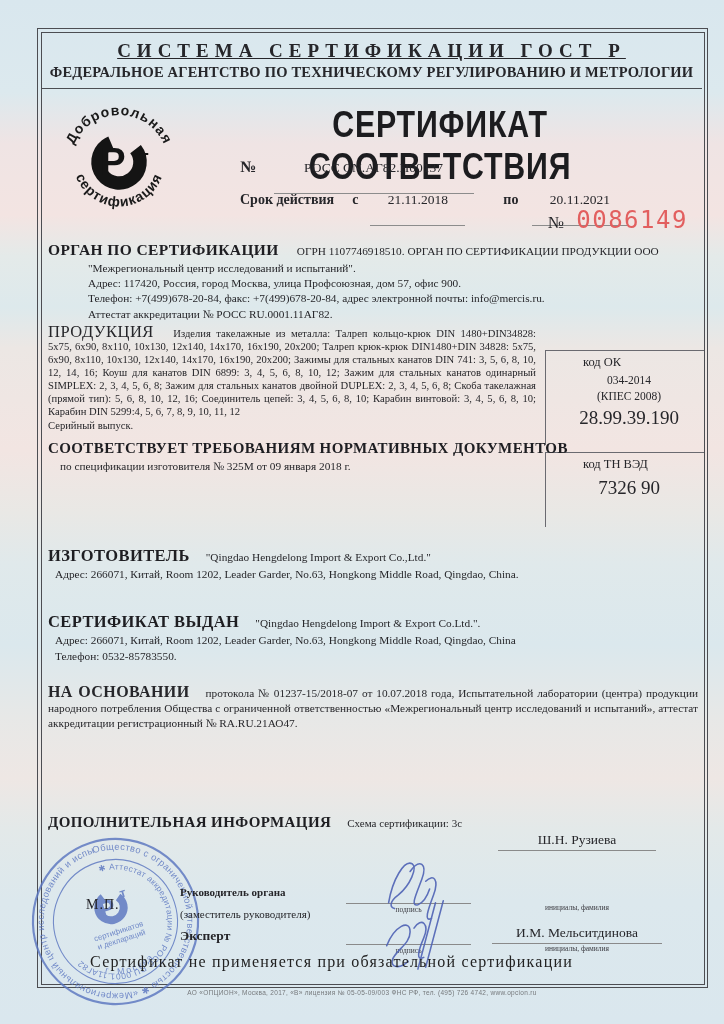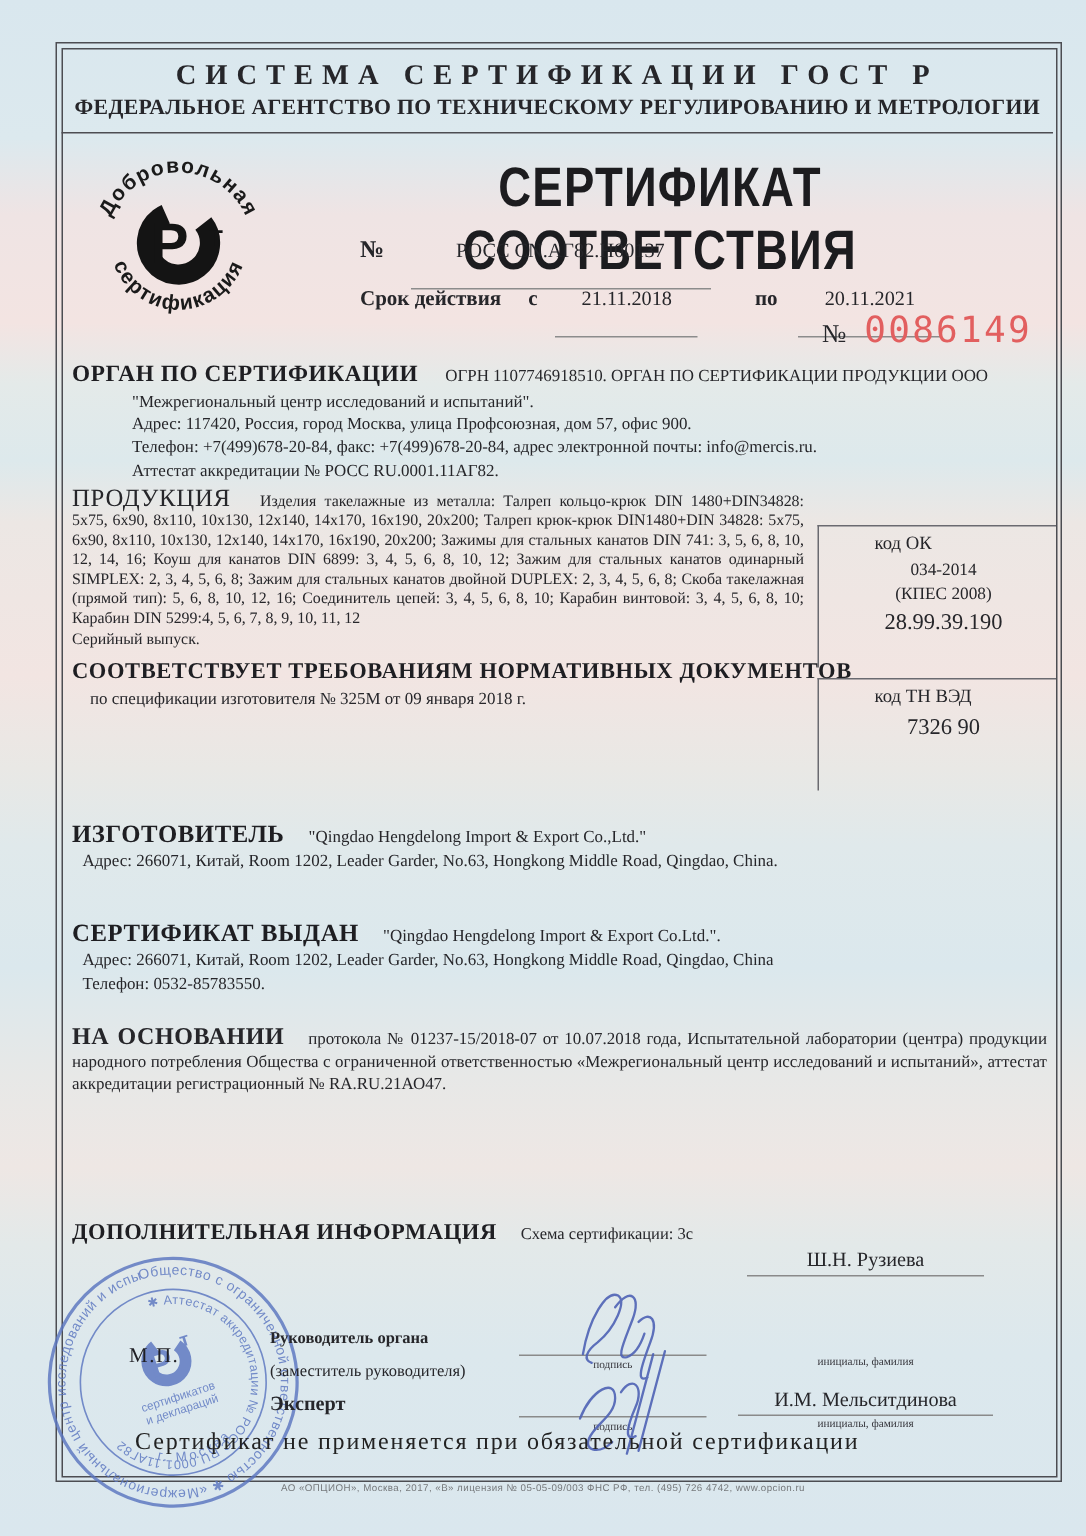--- a/index.html
+++ b/index.html
@@ -5,21 +5,21 @@
   html,body{margin:0;padding:0;background:#cfdde6;}
   .page{position:relative;width:724px;height:1024px;overflow:hidden;
     font-family:"Liberation Serif",serif;color:#26262a;
     background:linear-gradient(180deg,
       #d9e7ee 0%, #dce9ee 9%, #efe4e4 14%, #f3e4e2 21%, #e4eae9 25%,
       #dde9ec 30%, #ece7e4 34%, #f2e5e2 44%, #e9e8e5 50%, #e0e9eb 55%,
       #dbe8ed 63%, #e7e8e7 70%, #eee7e4 76%, #e3e9e9 81%, #dce8ed 88%, #dae7ee 100%);}
   .frame{position:absolute;left:37px;top:28px;width:669px;height:958px;border:1.6px solid #4c4d52;}
   .frame-inner{position:absolute;inset:2.5px;border:1.2px solid #4c4d52;}
   .abs{position:absolute;}
-  .hdr1{left:37px;top:40px;width:669px;text-align:center;font-size:19px;font-weight:bold;letter-spacing:6px;}
+  .hdr1{left:37px;top:40px;width:669px;text-align:center;font-size:19px;font-weight:bold;letter-spacing:6px;text-decoration:underline;}
   .hdr2{left:37px;top:64px;width:669px;text-align:center;font-size:14.5px;font-weight:bold;letter-spacing:.2px;}
   .hdr-rule{left:41px;top:88px;width:661px;border-top:1.4px solid #4c4d52;}
   .title{left:150px;top:104px;width:580px;text-align:center;
     font-family:"Liberation Sans",sans-serif;font-weight:bold;font-size:37px;
     letter-spacing:1px;transform:scaleX(.82);color:#1c1c1f;}
   .lbl-b{font-weight:bold;font-size:14px;}
   .fill{display:inline-block;text-align:center;border-bottom:1px solid #8c8c8c;font-size:13.5px;padding-bottom:17px;}
   .no-row{left:240px;top:158px;font-size:14px;}
   .no-row .nosym{font-weight:bold;font-size:16px;margin-right:14px;}
   .val-row{left:240px;top:190px;}
@@ -32,21 +32,21 @@
   .organ{left:48px;top:241px;width:650px;}
   .organ .intro{font-size:11.3px;margin-left:14px;}
   .organ .lines{margin-left:40px;margin-top:2px;}
   .products{left:48px;top:325px;width:650px;font-size:10.6px;line-height:13px;text-align:justify;}
   .products .ph{font-size:16.5px;font-weight:normal;letter-spacing:.5px;margin-right:14px;}
   .prod-spacer{float:right;width:162px;height:150px;margin-top:16px;}
   .serial{margin-top:1px;}
   .codebox{border-top:1.1px solid #6a6a70;border-left:1.1px solid #6a6a70;padding:4px 0 0 8px;}
   .codebox .cb-label{font-size:12.5px;margin-left:29px;}
   .codebox .cb-val{text-align:center;font-size:11.5px;margin-top:4px;}
-  .codebox .cb-val.bigv{font-size:15px;margin-top:5px;}
+  .codebox .cb-val.bigv{font-size:19px;margin-top:5px;}
   .code-ok{left:545px;top:350px;width:150px;height:90px;}
   .code-tnved{left:545px;top:452px;width:150px;height:70px;}
   .conforms{left:48px;top:440px;width:650px;}
   .conforms .sub{font-size:11.3px;margin:3px 0 0 12px;}
   .manu{left:48px;top:546px;width:650px;}
   .manu .nm,.issued .nm{font-size:11.3px;margin-left:12px;}
   .manu .ln,.issued .ln{font-size:11.3px;line-height:15px;margin-left:7px;margin-top:1px;}
   .issued{left:48px;top:612px;width:650px;}
   .basis{left:48px;top:684px;width:650px;font-size:11.3px;line-height:15px;text-align:justify;}
   .basis .ph{font-size:16px;font-weight:bold;letter-spacing:.4px;margin-right:12px;}

